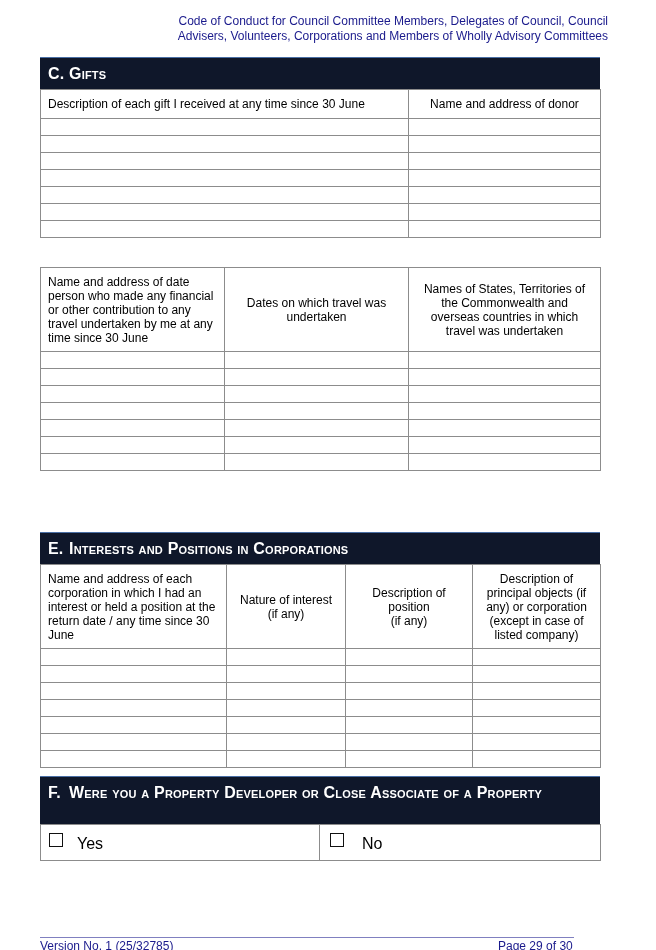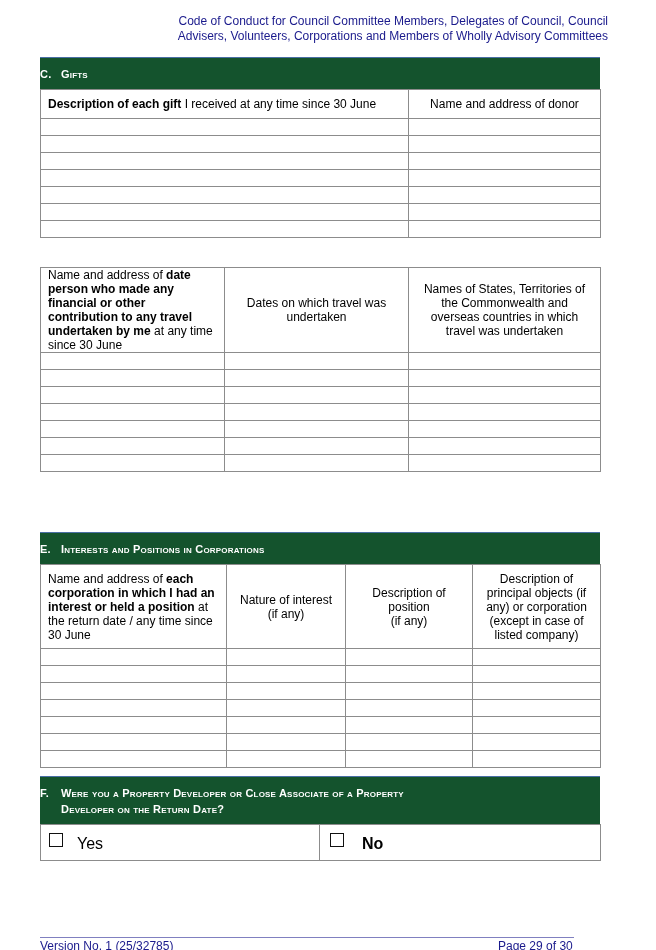--- a/index.html
+++ b/index.html
@@ -11,37 +11,37 @@
     text-align: right; color: #1a1a8c; font-size: 12px; line-height: 15px;
   }
 
   .section { position: absolute; left: 40px; width: 560px; }
   .sec-c { top: 57px; }
   .sec-d { top: 267px; }
   .sec-e { top: 532px; }
   .sec-f { top: 776px; }
 
   .sec-head {
-    background: #14532d; color: #fff; font-weight: bold;
-    font-size: 11px; height: 32px; line-height: 32px; padding-left: 0;
+    background: #0f172a; color: #fff; font-weight: bold;
+    font-size: 16px; height: 32px; line-height: 32px; padding-left: 8px;
     border-top: 1px solid #4a6fa5;
     font-variant: small-caps; letter-spacing: 0.2px;
   }
   .sec-f .sec-head { height: 48px; line-height: 16px; padding-top: 8px; }
   .sec-f .sec-head .indent { padding-left: 21px; display: block; }
   .sec-head .letter { display: inline-block; width: 21px; }
 
   table { border-collapse: collapse; width: 560px; table-layout: fixed; }
   td {
     border: 1px solid #8c8c8c; font-size: 12px; line-height: 14px;
     vertical-align: middle; padding: 0 7px;
   }
   td.center { text-align: center; }
   tr.blank td { height: 17px; }
-  b { font-weight: bold; }
+  b { font-weight: normal; }
 
   .sec-c .hdr td { height: 29px; }
   .sec-d .hdr td { height: 84px; }
   .sec-e .hdr td { height: 84px; }
 
   .sec-f td { height: 36px; padding-left: 8px; }
   .checkbox {
     display: inline-block; width: 14px; height: 14px; border: 1.5px solid #111;
     vertical-align: middle; margin-right: 14px; position: relative; top: -3px;
   }
@@ -223,33 +223,32 @@
           <td></td>
           <td></td>
         </tr>
   </tbody>
     </table>
 </div>
 
 <div class="section sec-f">
   <div class="sec-head">
     <span class="letter">F.</span><span>Were you a Property Developer or Close Associate of a Property</span>
-    <span class="indent">Developer on the  Return Date?</span>
   </div>
   <table>
     <colgroup>
         <col style="width:279px">
         <col style="width:281px">
       </colgroup>
     <tbody>
         <tr>
       <td>
         <span class="checkbox"></span><span class="opt-label">Yes</span>
       </td>
-      <td style="padding-left:10px;font-weight:bold;">
+      <td style="padding-left:10px;">
         <span class="checkbox" style="margin-right:18px;"></span><span class="opt-label">No</span>
       </td>
     </tr>
   </tbody>
     </table>
 </div>
 
 <div class="footer-rule"></div>
 <div class="footer-left">Version No.  1 (25/32785)</div>
 <div class="footer-right">Page 29 of 30</div>

